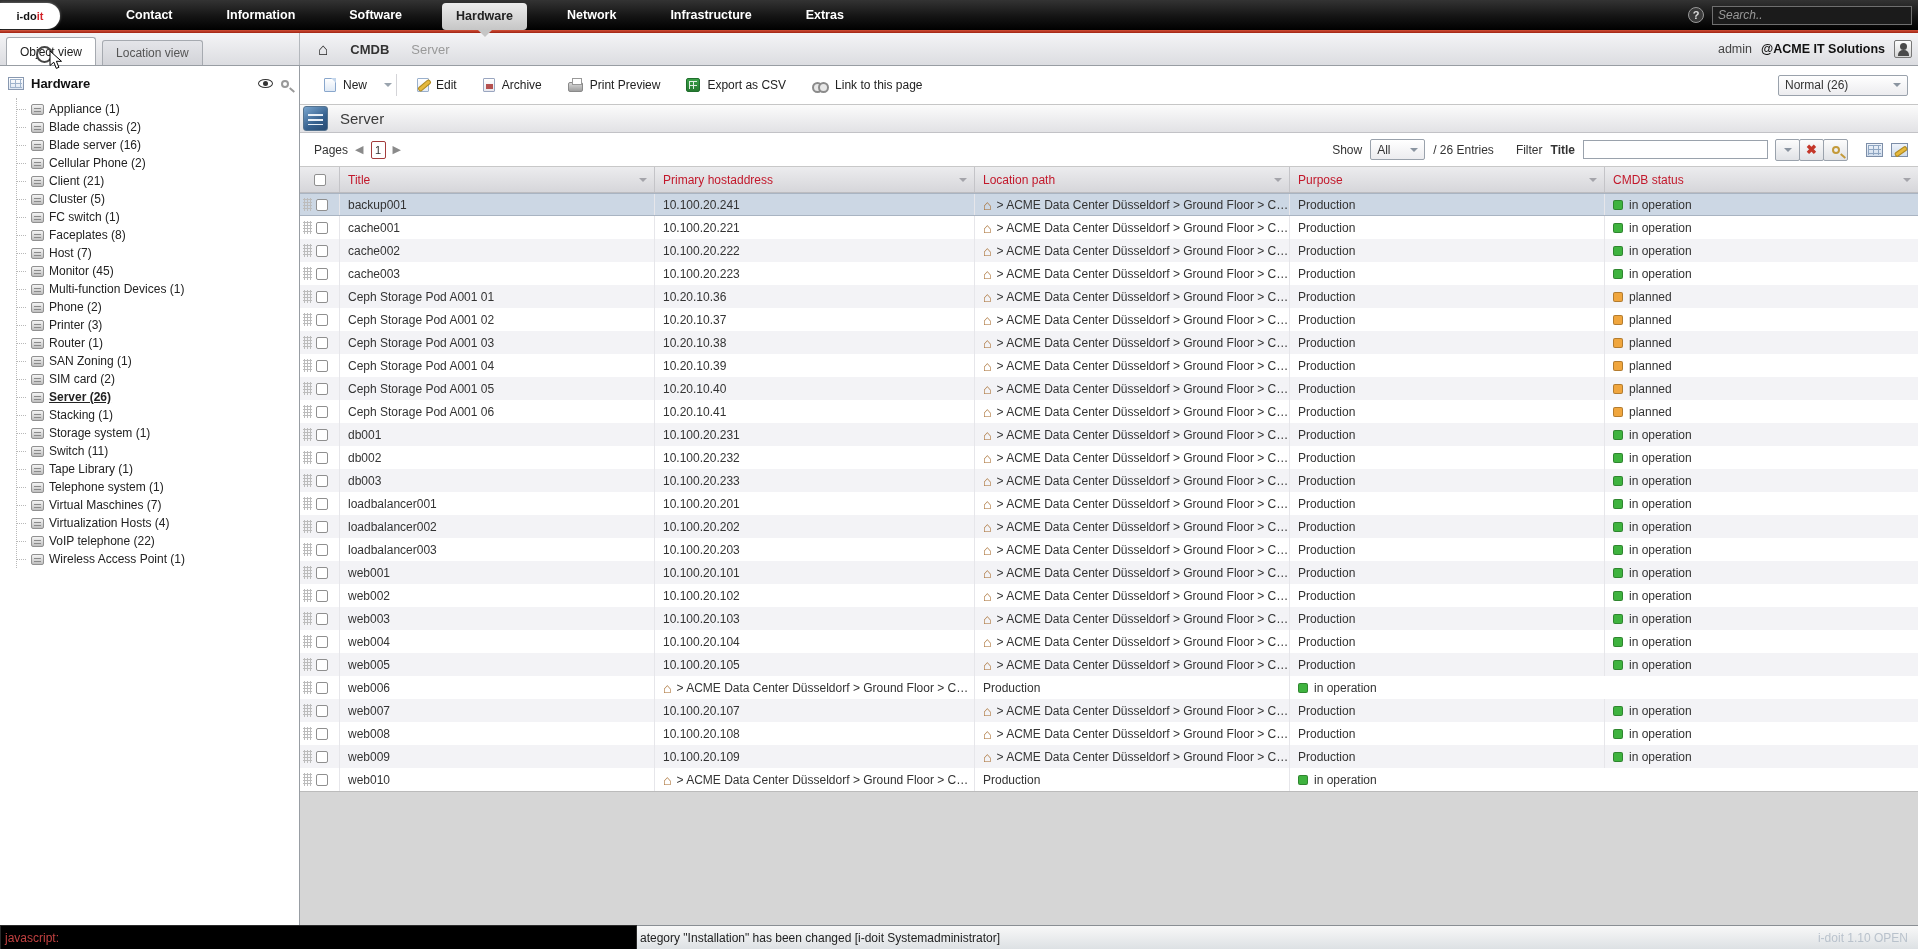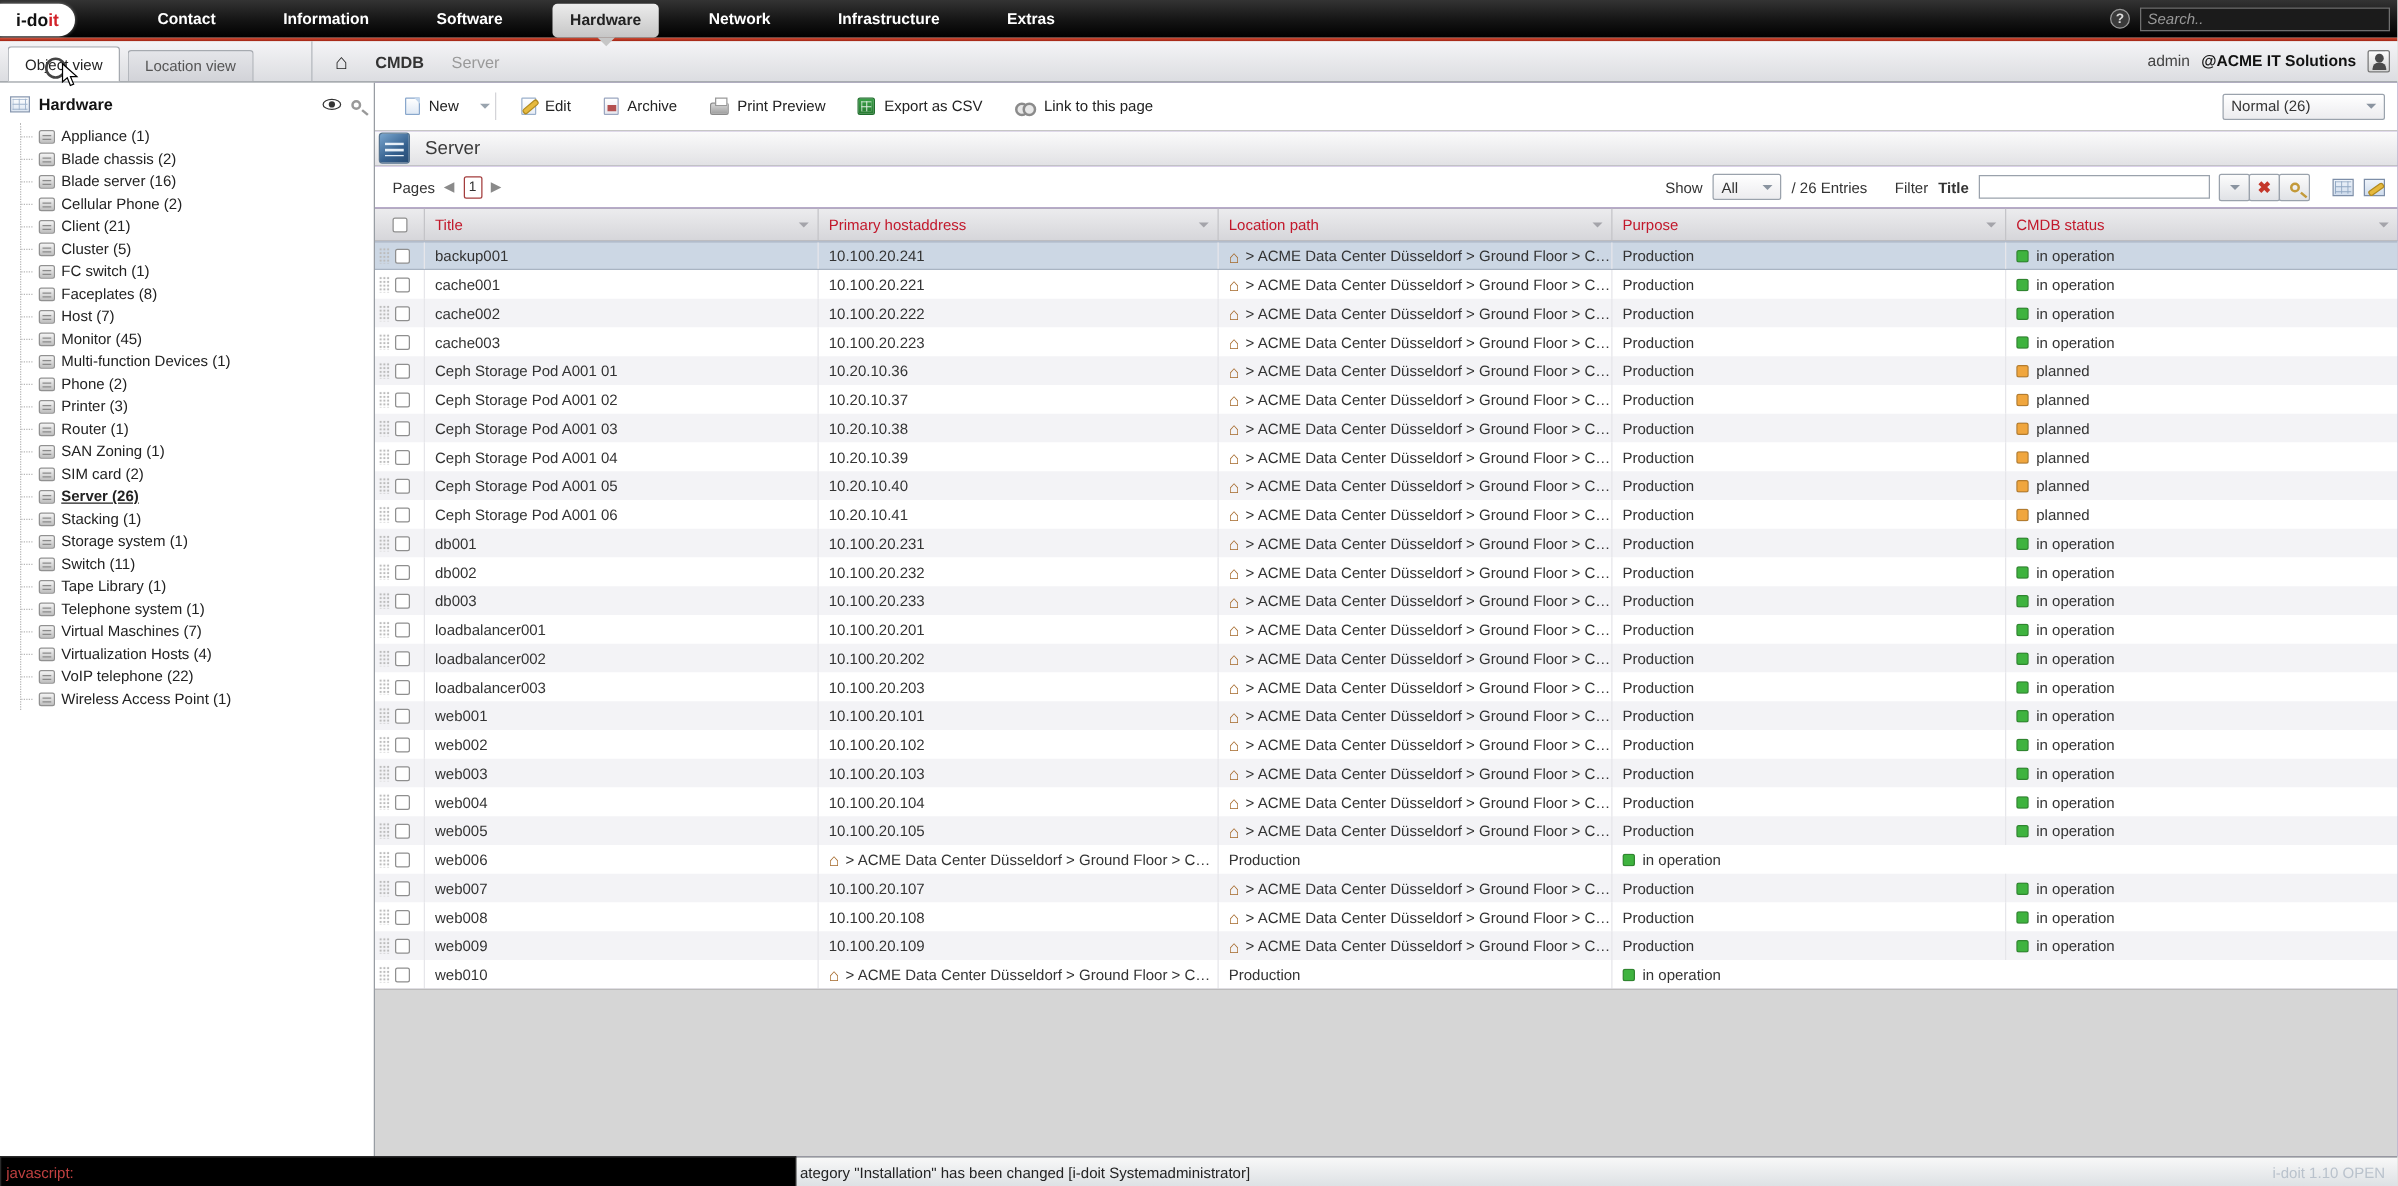--- a/index.html
+++ b/index.html
@@ -1,34 +1,34 @@
 <!DOCTYPE html>
 <html><head>
 <meta charset="utf-8">
 <style>
   * { margin:0; padding:0; box-sizing:border-box; }
   html,body { width:1918px; height:949px; overflow:hidden; font-family:"Liberation Sans",sans-serif; background:#d6d6d6; }
 
   
   .topnav { height:30px; background:linear-gradient(#333 0%,#141414 55%,#000 100%); display:flex; align-items:center; position:relative; z-index:30; }
-  .logo { width:60px; height:26px; margin-top:2px; background:#fff; border-radius:0 14px 14px 0; display:flex; align-items:center; justify-content:center; font-weight:bold; font-size:14px; color:#111; box-shadow:0 0 3px rgba(255,255,255,.4); }
+  .logo { width:60px; height:26px; margin-top:2px; background:#fff; border-radius:0 14px 14px 0; display:flex; align-items:center; justify-content:center; font-weight:bold; font-size:11px; color:#111; box-shadow:0 0 3px rgba(255,255,255,.4); }
   .logo .red { color:#d2232a; }
   .nav-items { display:flex; gap:26px; margin-left:52px; height:30px; align-items:center; }
   .nav-item { color:#fff; font-weight:bold; font-size:12.5px; padding:0 14px; line-height:30px; cursor:default; white-space:nowrap; }
   .nav-item.active { background:linear-gradient(#ececec,#c6c6c6); color:#222; border-radius:4px; line-height:27px; height:27px; margin-top:3px; position:relative; }
   .nav-item.active::after { content:''; position:absolute; left:50%; margin-left:-7px; top:100%; border-left:7px solid transparent; border-right:7px solid transparent; border-top:7px solid #c6c6c6; }
   .nav-right { margin-left:auto; display:flex; align-items:center; gap:8px; padding-right:6px; }
   .help-icon { width:16px; height:16px; border-radius:50%; background:#3a3a3a; border:1px solid #999; color:#ddd; font-size:11px; font-weight:bold; text-align:center; line-height:15px; }
   .nav-search { width:200px; height:19px; background:#1b1b1b; border:1px solid #6f6f6f; color:#bbb; font-size:12px; padding:0 5px; font-family:"Liberation Sans",sans-serif;font-style:italic; }
   .nav-search::placeholder { color:#999; }
   .red-line { height:3px; background:linear-gradient(#d05038,#a02212); }
 
   
   .subbar { height:33px; background:linear-gradient(#f4f4f6,#dcdde1); border-bottom:1px solid #989da3; display:flex; position:relative; }
-  .tabs-area { width:250px; border-right:1px solid #b4b8bd; display:flex; align-items:flex-end; position:relative; }
+  .tabs-area { width:300px; border-right:1px solid #b4b8bd; display:flex; align-items:flex-end; position:relative; }
   .vtab { height:25px; padding:0 13px; line-height:25px; font-size:12px; border:1px solid #a6aab0; border-bottom:none; background:linear-gradient(#e4e5e9,#d2d3d8); color:#555; border-radius:3px 3px 0 0; margin-left:6px; white-space:nowrap; }
   .vtab.active { background:#fff; color:#222; height:28px; line-height:28px; }
   .external-link-icon { position:absolute; right:10px; top:8px; width:12px; height:12px; border:1px solid #8a94a0; background:#fff; color:#667; font-size:9px; line-height:11px; text-align:center; }
   .breadcrumb { display:flex; align-items:center; padding-left:18px; gap:22px; font-size:13px; }
   .bc-home { font-size:17px; color:#222; font-weight:bold; line-height:1; }
   .bc-item { color:#333; font-weight:bold; }
   .bc-item.dim { color:#999; font-weight:normal; }
   .user-area { margin-left:auto; display:flex; align-items:center; gap:9px; padding-right:6px; font-size:12.5px; }
   .user-name { color:#444; }
   .user-tenant { color:#111; font-weight:bold; }
@@ -48,21 +48,21 @@
   .eye-icon::after { content:''; position:absolute; left:4px; top:1px; width:5px; height:5px; background:#333; border-radius:50%; }
   .zoom-icon { width:8px; height:8px; border:2px solid #999; border-radius:50%; position:relative; }
   .zoom-icon::after { content:''; position:absolute; left:6px; top:7px; width:6px; height:2px; background:#999; transform:rotate(40deg); }
   .tree { margin-left:16px; border-left:1px dotted #b8b8b8; padding-top:2px; }
   .tree-item { height:18px; display:flex; align-items:center; gap:5px; font-size:12px; color:#222; white-space:nowrap; }
   .tree-item::before { content:''; width:9px; border-top:1px dotted #b8b8b8; flex:none; }
   .tree-ic { width:13px; height:11px; background:linear-gradient(#f4f4f4,#c0c0c0); border:1px solid #919191; border-radius:2px; flex:none; position:relative; }
   .tree-ic::after { content:''; position:absolute; left:2px; right:2px; top:3px; height:1px; background:#8a8a8a; box-shadow:0 3px 0 #8a8a8a; }
   .tree-item.selected .tree-label { font-weight:bold; text-decoration:underline; }
 
-  .content { flex:1; display:flex; flex-direction:column; background:#4c1d95; min-width:0; }
+  .content { flex:1; display:flex; flex-direction:column; background:#a16207; min-width:0; }
 
   
   .toolbar { height:39px; background:#fff; border-bottom:1px solid #c6c6c6; display:flex; align-items:center; padding-left:14px; gap:6px; }
   .tool-btn { display:flex; align-items:center; gap:7px; font-size:12px; color:#222; padding:4px 10px; white-space:nowrap; }
   .tool-btn.with-dropdown { border-right:1px solid #d4d4d8; padding-right:4px; margin-right:4px; }
   .tool-btn.with-dropdown::after { content:''; width:0; height:0; border-left:4px solid transparent; border-right:4px solid transparent; border-top:4px solid #9aa4ae; margin-left:10px; }
   .tb-ic { position:relative; display:inline-block; flex:none; }
   .new-doc-icon { width:12px; height:14px; background:linear-gradient(#fff,#dfe9f5); border:1px solid #89a7cc; border-radius:1px; }
   .new-doc-icon::after { content:''; position:absolute; top:-1px; right:-1px; border-style:solid; border-width:0 5px 5px 0; border-color:transparent #c3d6ec transparent transparent; }
   .edit-icon { width:12px; height:14px; background:linear-gradient(#fff,#e7edf6); border:1px solid #9ab0cc; border-radius:1px; }

